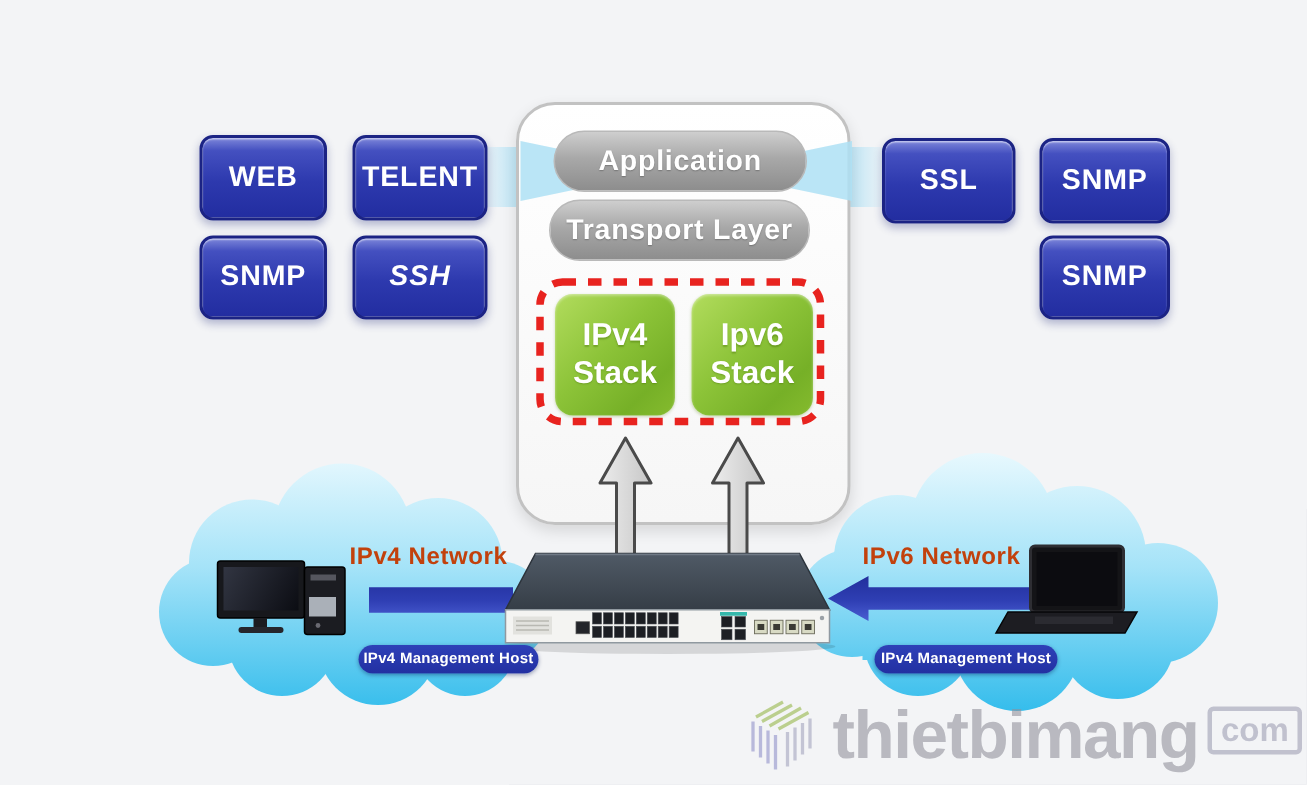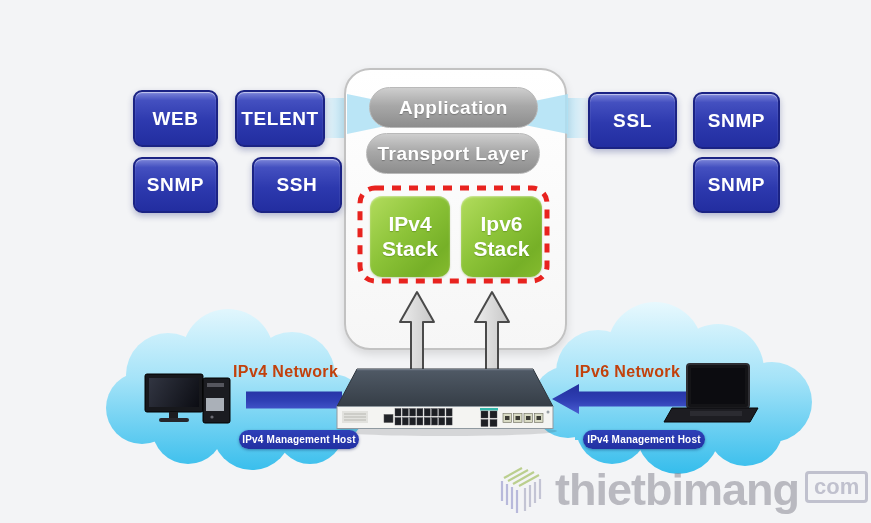--- a/index.html
+++ b/index.html
@@ -51,21 +51,21 @@
     border-radius:4px;padding:0px 6px;margin-left:6px;margin-bottom:6px;line-height:26px;}
 </style>
 </head>
 <body>
 
 <div id="canvas">
 
   <div class="pbtn" style="left:133px;top:90px;width:85px;height:57px;">WEB</div>
   <div class="pbtn" style="left:235px;top:90px;width:90px;height:57px;">TELENT</div>
   <div class="pbtn" style="left:133px;top:157px;width:85px;height:56px;">SNMP</div>
-  <div class="pbtn" style="left:252px;top:157px;width:90px;height:56px;">SSH</div>
+  <div class="pbtn" style="left:235px;top:157px;width:90px;height:56px;font-style:italic;">SSH</div>
 
   <div class="pbtn" style="left:588px;top:92px;width:89px;height:57px;">SSL</div>
   <div class="pbtn" style="left:693px;top:92px;width:87px;height:57px;">SNMP</div>
   <div class="pbtn" style="left:693px;top:157px;width:87px;height:56px;">SNMP</div>
 
   <div class="strip left"></div>
   <div class="strip right"></div>
 
   <div class="stackbox">
 

